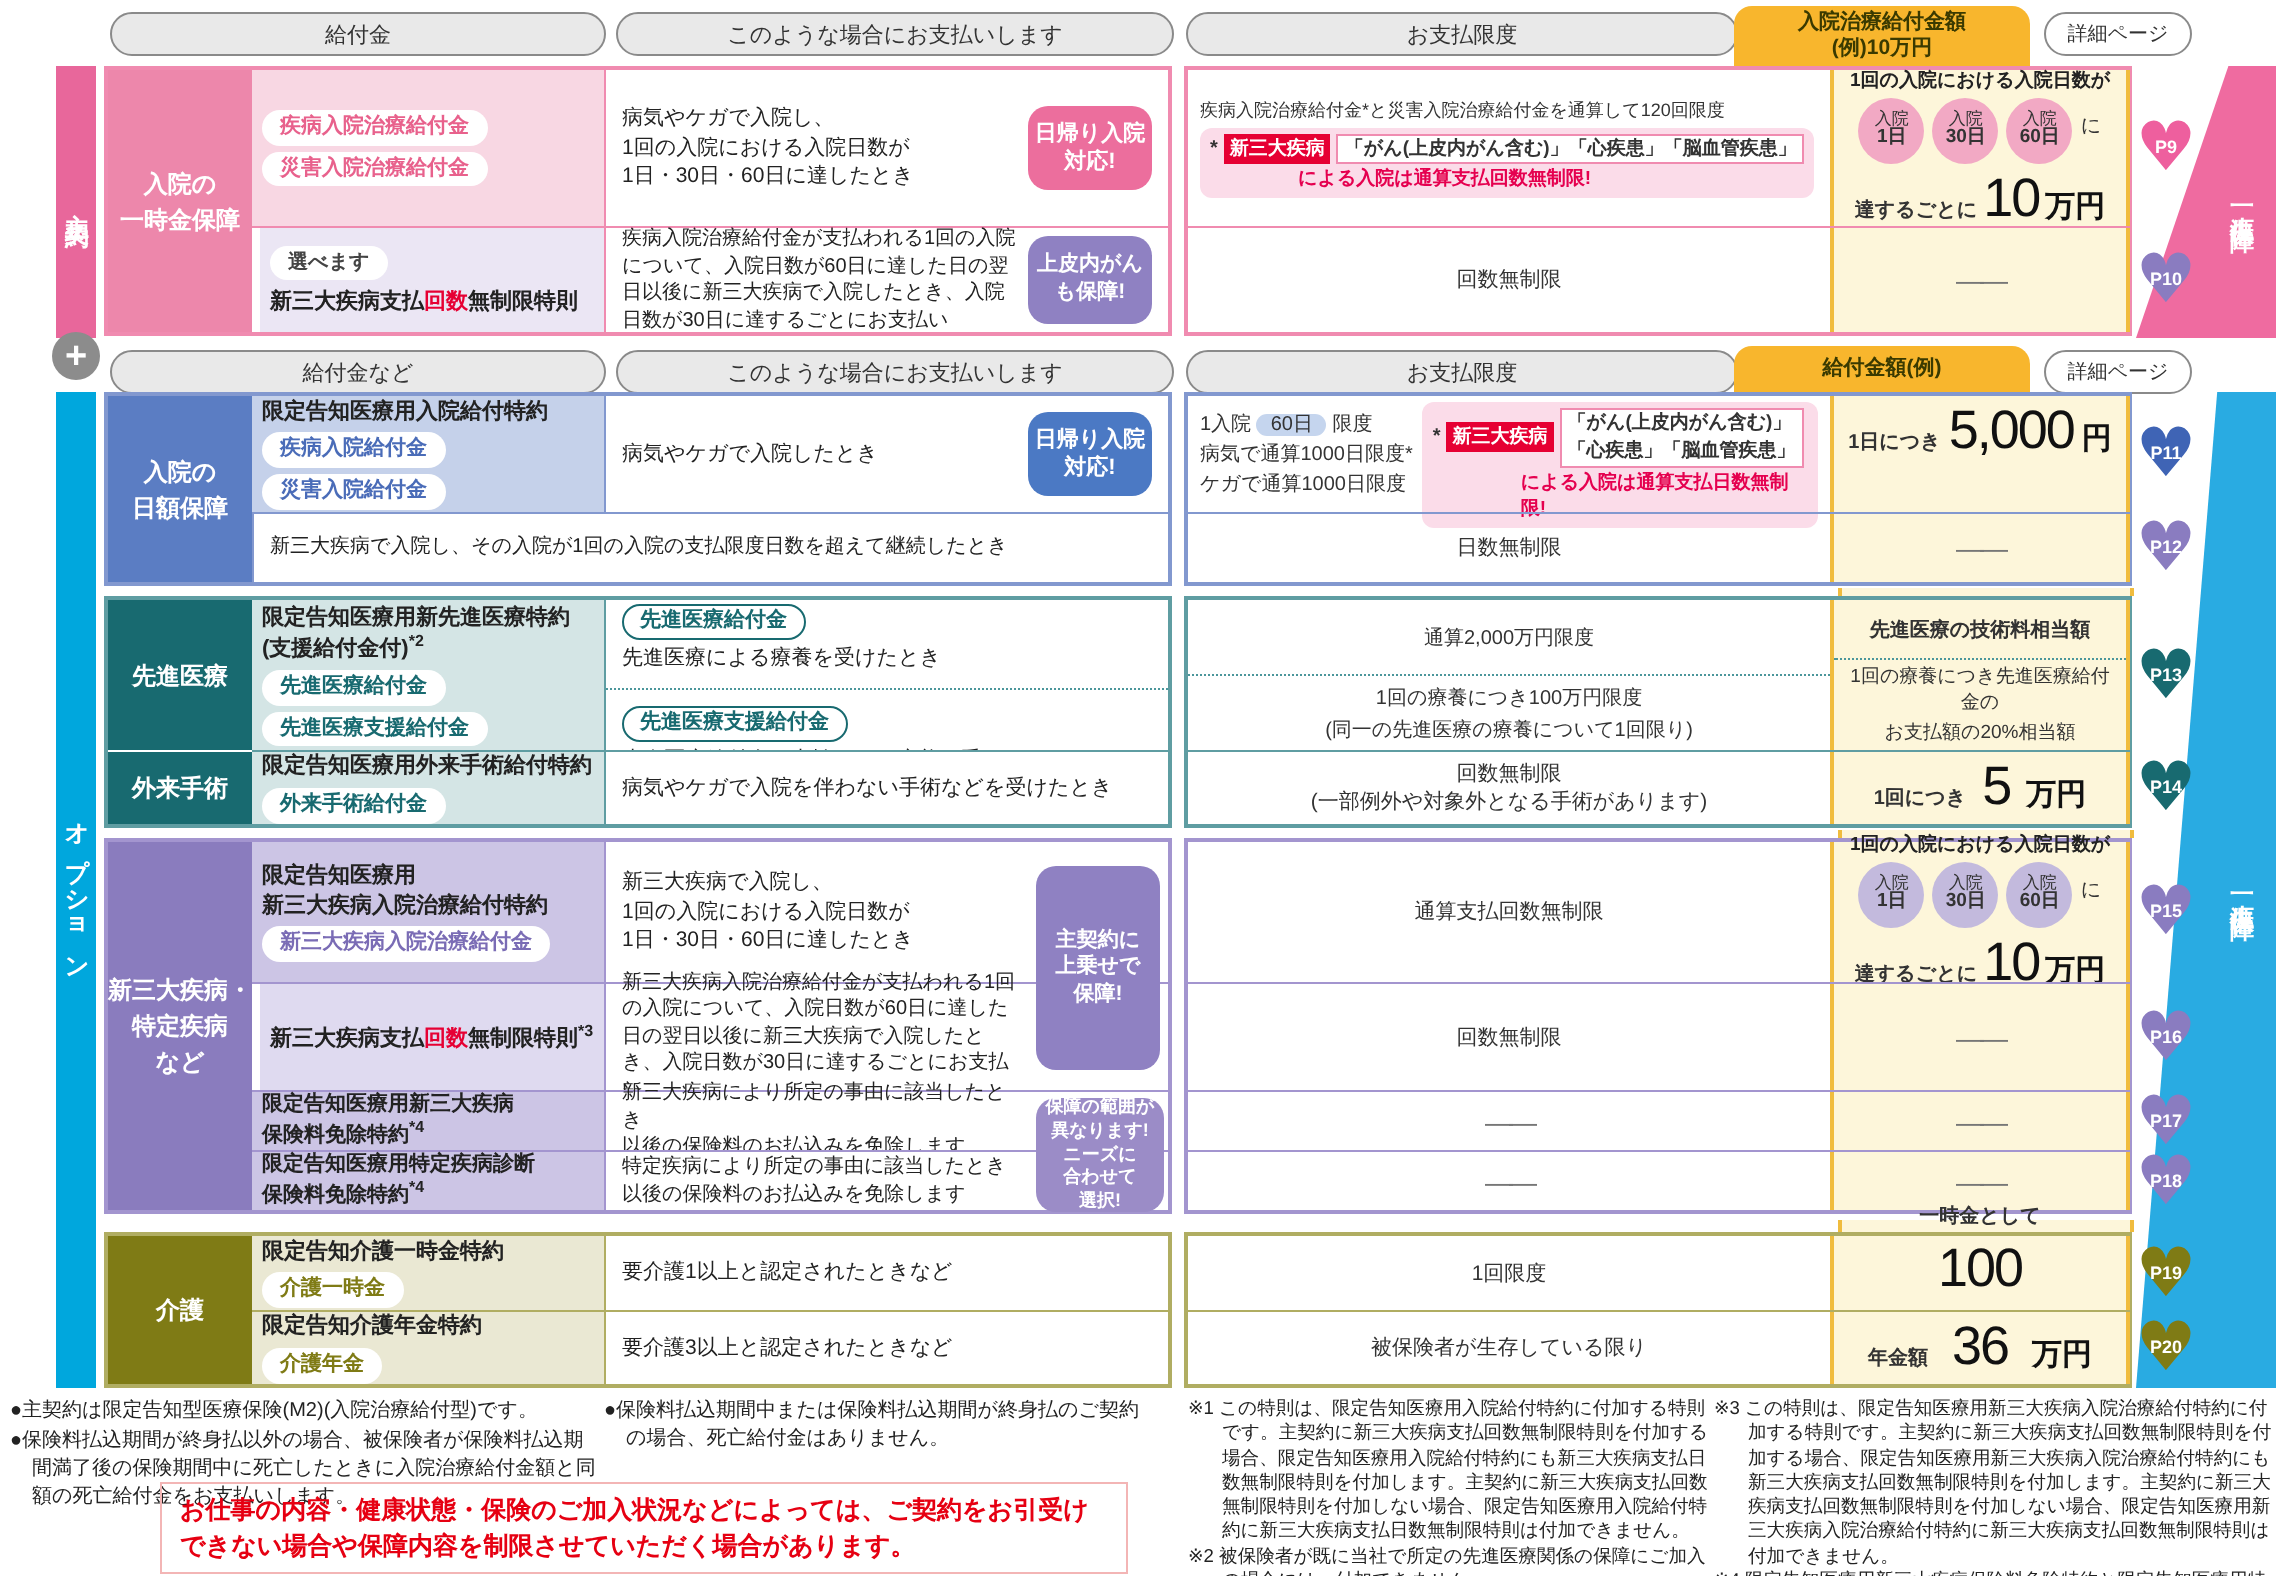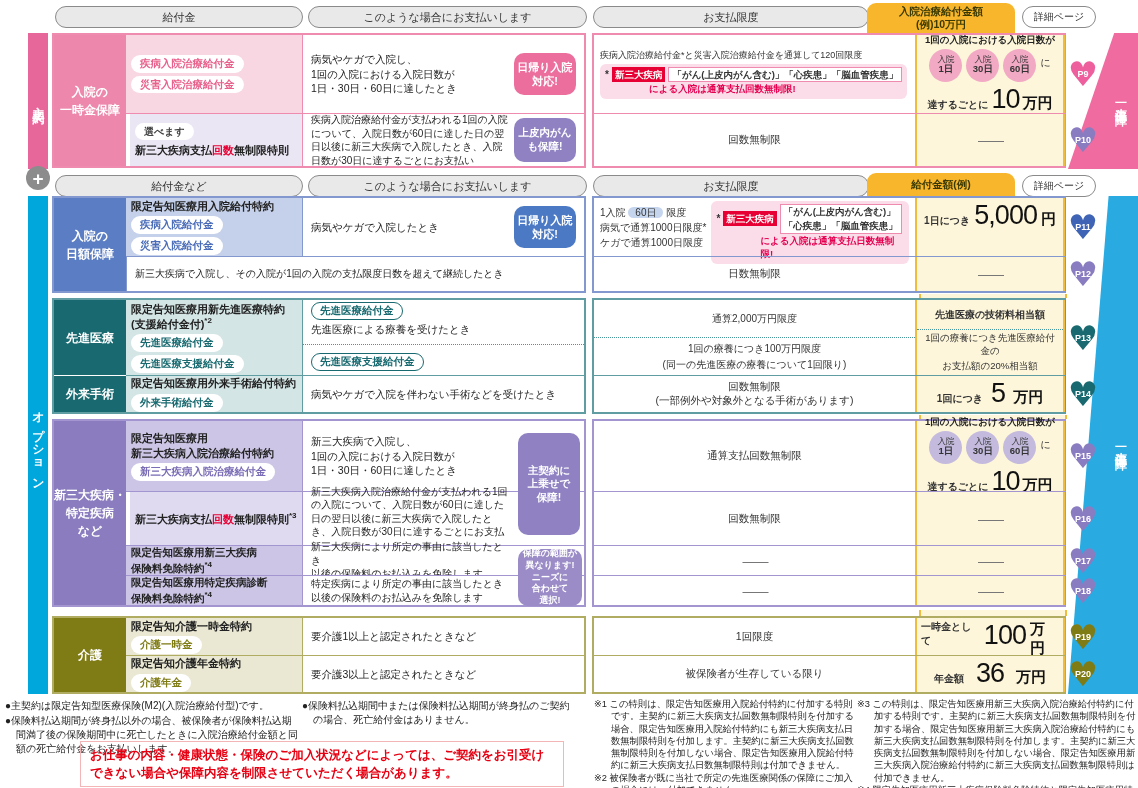--- a/index.html
+++ b/index.html
@@ -548,21 +548,21 @@
           </div>
           <div class="dcell">
               <div class="dtext">要介護3以上と認定されたときなど</div>
             </div>
         </div>
       </div>
     </div>
     <div class="rpart">
       <div class="rrow" style="height:37px">
         <div class="lcell center">1回限度</div>
-        <div class="acell" style="flex-direction:row;align-items:flex-start;gap:4px;justify-content:center">
+        <div class="acell" style="flex-direction:column;align-items:center;gap:4px;justify-content:center">
           <span class="apre">一時金として</span>
             <span class="anum">100</span>
             <span class="aunit">万円</span>
         </div>
         <div class="pcell">
           <div class="heart">
               <span class="hg" style="color:#7f7b15">♥</span>
               <span class="hn">P19</span>
             </div>
         </div>

